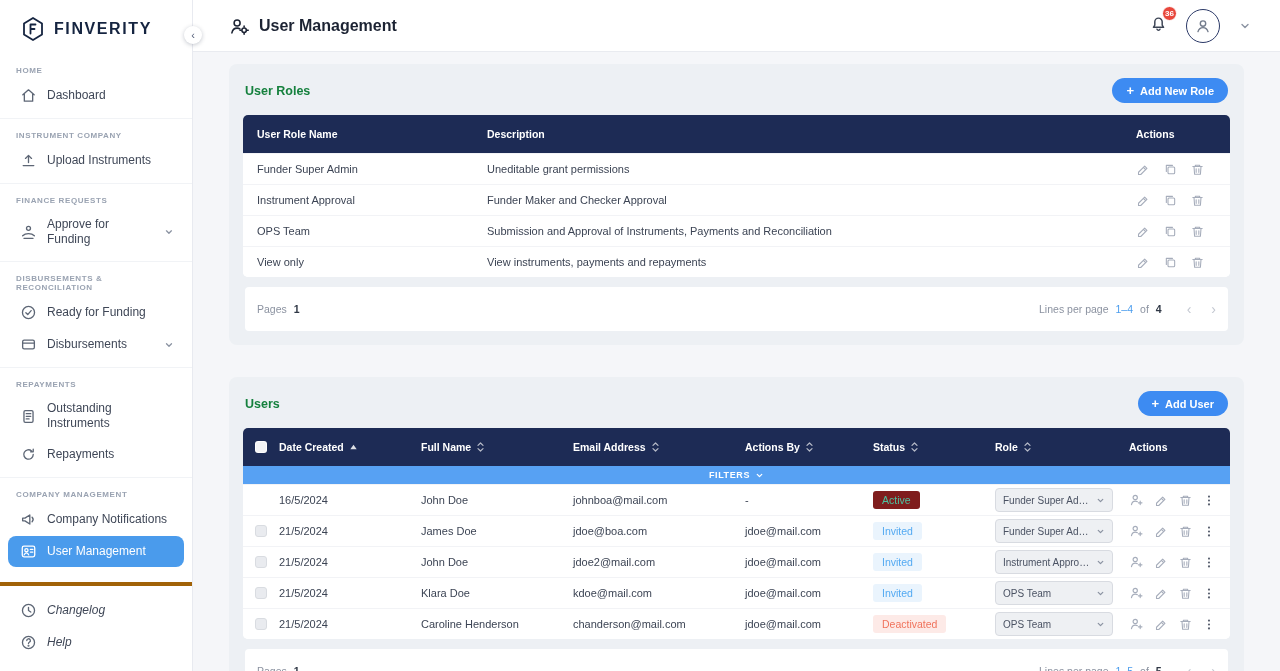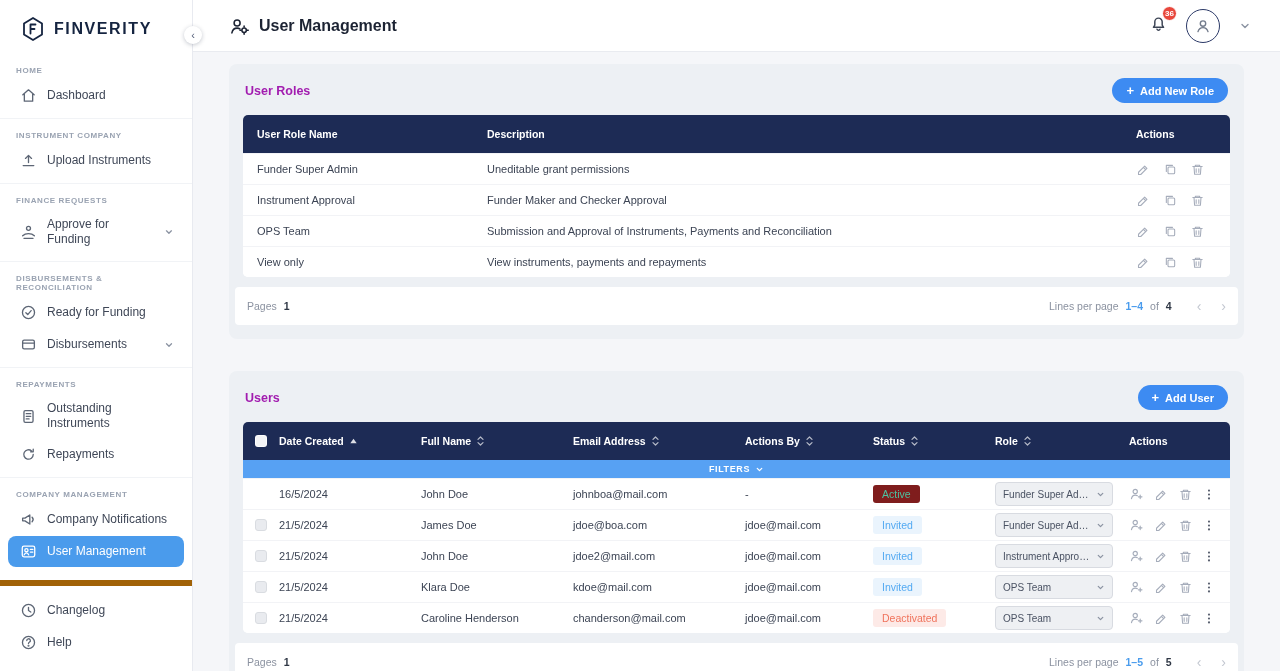--- a/index.html
+++ b/index.html
@@ -12,39 +12,39 @@
   .logo { display:flex; align-items:center; gap:8px; padding:16px 12px 12px 20px; }
   .brand { font-size:16px; font-weight:800; letter-spacing:1.6px; color:#152440; }
   .nav { flex:1; }
   .nav-section { border-bottom:1px solid #f1f3f6; padding:2px 0 6px; }
   .section-label { font-size:8px; color:#9aa3b2; letter-spacing:.6px; padding:10px 16px 4px; font-weight:700; }
   .nav-item { display:flex; align-items:center; gap:10px; padding:7px 10px 7px 12px; margin:1px 8px; font-size:12px; color:#3f4757; border-radius:8px; cursor:pointer; line-height:1.25; }
   .nav-item .ic { color:#5d6675; flex-shrink:0; }
   .nav-item.active { background:#4a9bec; color:#fff; }
   .nav-item.active .ic { color:#fff; }
   .nav-item .chev { margin-left:auto; color:#8b93a2; }
-  .sidebar-footer { margin-top:auto; border-top:6px solid #a16207; padding:8px 0 12px; }
+  .sidebar-footer { margin-top:auto; border-top:4px solid #a16207; padding:8px 0 12px;font-style:italic; }
 
   
   .main { flex:1; display:flex; flex-direction:column; min-width:0; position:relative; }
   .collapse-btn { position:absolute; left:-9px; top:26px; width:18px; height:18px; border-radius:50%; background:#fff; box-shadow:0 1px 4px rgba(20,30,60,.25); display:flex; align-items:center; justify-content:center; font-size:11px; color:#55607a; cursor:pointer; z-index:5; }
   .topbar { height:52px; background:#fff; border-bottom:1px solid #e9ebf0; display:flex; align-items:center; padding:0 28px 0 36px; flex-shrink:0; }
   .page-title { display:flex; align-items:center; gap:10px; font-size:16px; font-weight:700; color:#1c2333; }
   .topbar-right { margin-left:auto; display:flex; align-items:center; gap:18px; }
   .bell-wrap { position:relative; color:#3c4455; cursor:pointer; }
   .badge { position:absolute; top:-8px; right:-9px; background:#e8473c; color:#fff; font-size:8px; min-width:15px; height:15px; border-radius:8px; display:flex; align-items:center; justify-content:center; font-weight:700; padding:0 2px; border:1.5px solid #fff; }
   .avatar { width:34px; height:34px; border-radius:50%; border:1.5px solid #2c3a68; display:flex; align-items:center; justify-content:center; color:#737c8c; cursor:pointer; background:#fff; }
   .hdr-chev { color:#8b93a2; cursor:pointer; }
 
   .content { flex:1; overflow:auto; padding:12px 36px 20px; display:flex; flex-direction:column; gap:32px; }
 
   
   .card { background:#edf0f4; border-radius:8px; padding-bottom:14px; }
   .card-header { display:flex; align-items:center; justify-content:space-between; padding:14px 16px 12px; }
-  .card-title { font-size:12.5px; font-weight:700; color:#a21caf; }
+  .card-title { font-size:12.5px; font-weight:700; color:#15803d; }
   .btn-primary { background:#3d8bf2; color:#fff; border:none; font-size:11px; font-weight:600; border-radius:15px; padding:6px 14px; display:flex; align-items:center; gap:6px; cursor:pointer; font-family:inherit; }
   .btn-primary .plus { font-size:13px; font-weight:700; line-height:1; }
 
   .table { margin:0 14px; background:#fff; border-radius:5px; overflow:hidden; }
   .thead { background:#1d2b55; color:#fff; font-size:10.5px; font-weight:600; height:38px; }
   .roles-grid { display:grid; grid-template-columns:230px 1fr 80px; align-items:center; padding:0 14px; }
   .users-grid { display:grid; grid-template-columns:24px 142px 152px 172px 128px 122px 134px 1fr; align-items:center; padding:0 12px; }
   .row { height:31px; font-size:11px; color:#3c4454; border-top:1px solid #f2f3f6; background:#fff; }
   .th { display:flex; align-items:center; gap:5px; }
   .sort { opacity:.85; display:flex; cursor:pointer; }
@@ -61,24 +61,24 @@
 
   .pill { font-size:10.5px; padding:3px 9px; border-radius:3px; display:inline-block; }
   .pill.active { color:#4cc2a0; background:#7f1d1d; }
   .pill.invited { color:#54aaf2; background:#eaf4fd; }
   .pill.deactivated { color:#f0735c; background:#fdeae7; }
 
   .role-select { width:118px; height:24px; background:#eef0f3; border:1px solid #d8dbe1; border-radius:4px; display:flex; align-items:center; gap:6px; padding:0 7px; font-size:10px; color:#4a5263; cursor:pointer; }
   .role-select span { flex:1; white-space:nowrap; overflow:hidden; text-overflow:ellipsis; }
   .role-select .chev { color:#8b93a2; flex-shrink:0; }
 
-  .pager { margin:10px 6px 0; background:#fff; border-radius:4px; display:flex; align-items:center; height:38px; padding:0 12px; font-size:10.5px; color:#8b92a0; }
+  .pager { margin:10px 16px 0; background:#fff; border-radius:4px; display:flex; align-items:center; height:44px; padding:0 12px; font-size:10.5px; color:#8b92a0; }
   .pager .num { color:#2f3745; font-weight:600; margin-left:7px; }
   .pager-right { margin-left:auto; display:flex; align-items:center; gap:7px; }
-  .pager .range { color:#4a9ced; font-weight:700; }
+  .pager .range { color:#4a9ced; font-weight:400; }
   .pager .total { color:#2f3745; font-weight:600; }
   .pg-chevs { display:flex; gap:20px; margin-left:18px; color:#c2c7d0; font-size:14px; }
   .pg-chevs span { cursor:pointer; line-height:1; }
 
   .ic { display:block; }
   svg { stroke-linecap:round; stroke-linejoin:round; }
 </style>
 </head>
 <body>
 

